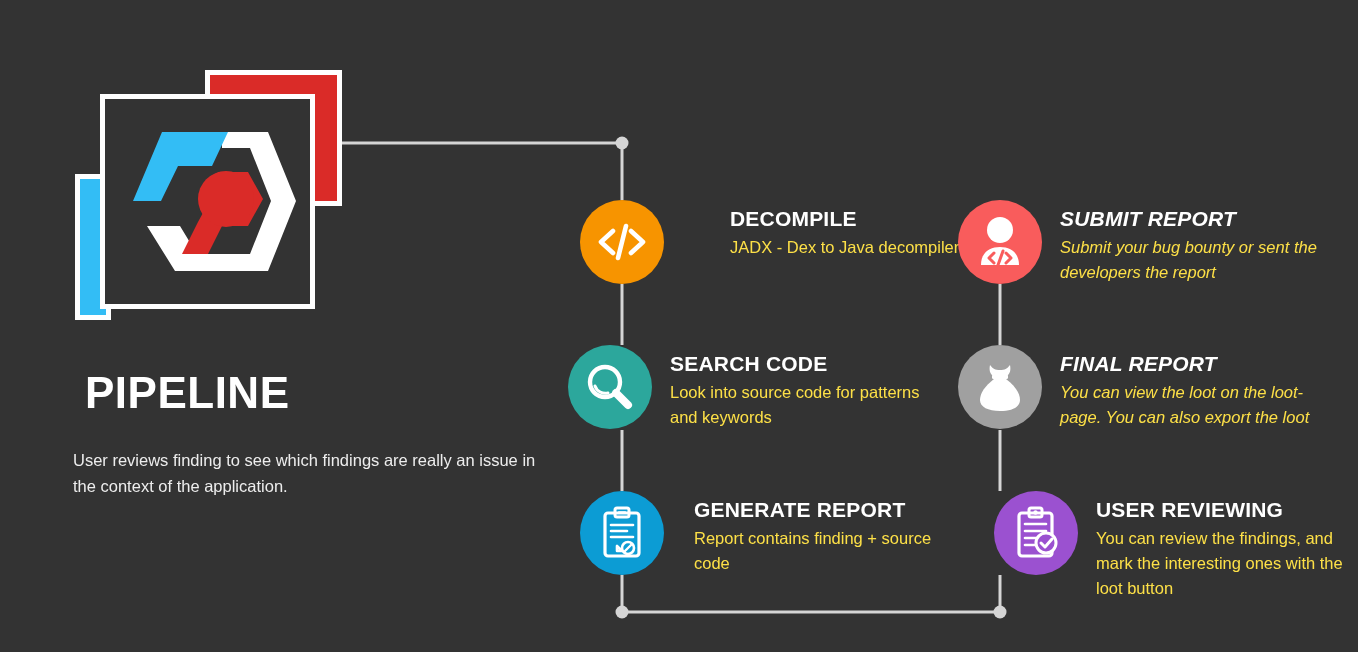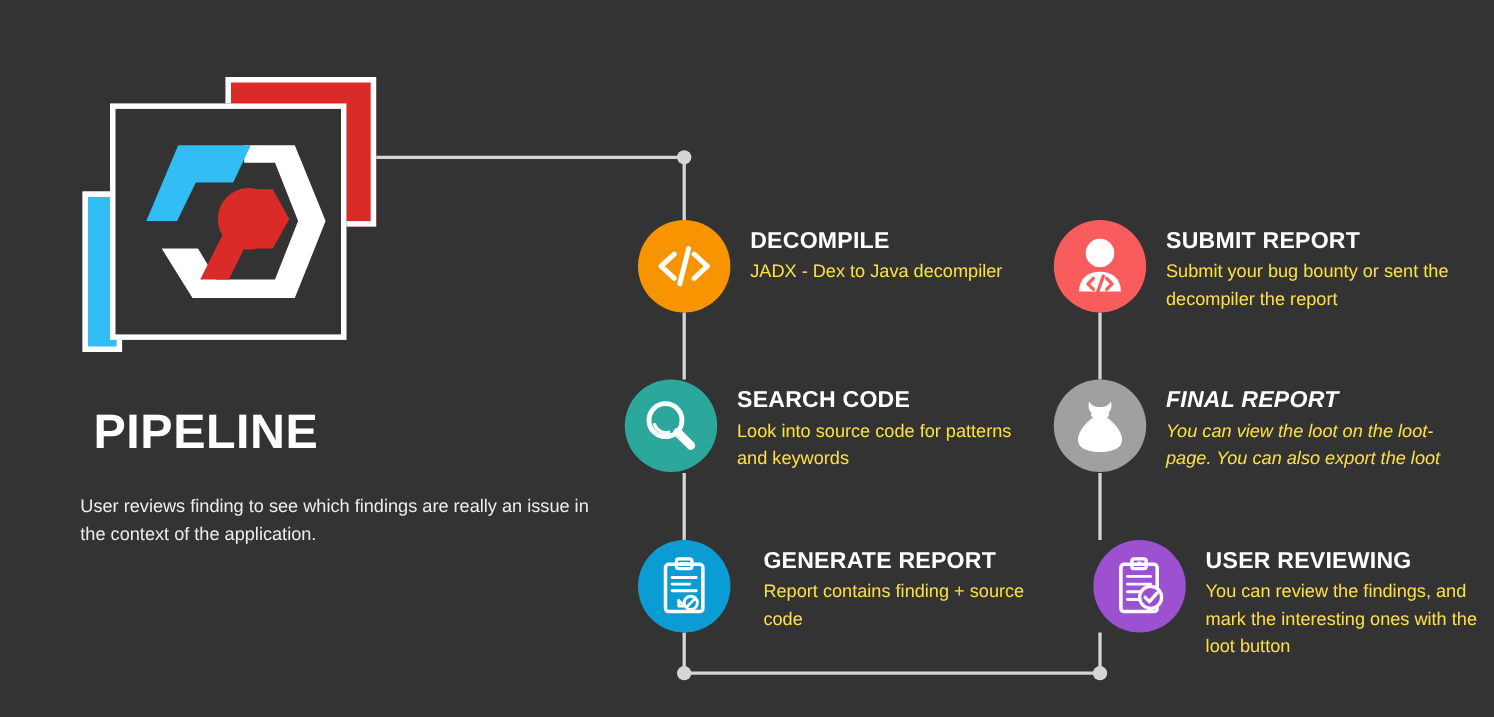--- a/index.html
+++ b/index.html
@@ -44,24 +44,24 @@
   .step-title {
     font-size: 21px; font-weight: bold; color: #ffffff;
     letter-spacing: 0.2px; white-space: nowrap; line-height: 26px;
   }
   .step-desc {
     font-size: 16.5px; line-height: 25px; color: #fde047; margin-top: 3px;
   }
   .w-left  { width: 260px; }
   .w-right { width: 262px; }
 
-  .s1 { left: 580px; top: 200px; }
+  .s1 { left: 580px; top: 200px; gap: 48px; }
   .s2 { left: 568px; top: 345px; }
   .s3 { left: 580px; top: 491px; gap: 12px; }
-  .s4 { left: 958px; top: 200px; }
+  .s4 { left: 958px; top: 200px; font-style: italic; }
   .s5 { left: 958px; top: 345px; font-style: italic; }
   .s6 { left: 994px; top: 491px; }
 </style>
 </head>
 <body>
 
 <div id="stage">
 
   <div class="logo-cluster">
     <div class="card card-cyan"></div>
@@ -161,21 +161,21 @@
         <path d="M10 52 C10 40 18 34 29 34 C40 34 48 40 48 52 Z" fill="#ffffff"></path>
         <g stroke="#F95C5C" stroke-width="3" fill="none" stroke-linecap="round" stroke-linejoin="round">
           <polyline points="23,40 18,45 23,50"></polyline>
           <polyline points="35,40 40,45 35,50"></polyline>
           <line x1="32" y1="38" x2="27" y2="52"></line>
         </g>
       </svg>
     </div>
     <div class="step-text w-right">
       <div class="step-title">SUBMIT REPORT</div>
-      <div class="step-desc">Submit your bug bounty or sent the decompiler the report</div>
+      <div class="step-desc">Submit your bug bounty or sent the developers the report</div>
     </div>
   </div>
 
   <div class="step s5">
     <div class="step-badge" style="background:#A0A0A0">
       <svg width="56" height="56" viewBox="0 0 56 56">
         <path d="M18 6 C21 10 23 11 28 11 C33 11 35 10 38 6 C39 11 38 14 36 16 L20 16 C18 14 17 11 18 6 Z" fill="#ffffff"></path>
         <rect x="20" y="15" width="16" height="5" rx="1.5" fill="#ffffff"></rect>
         <path d="M22 20 C13 27 8 34 8 41 C8 48 16 52 28 52 C40 52 48 48 48 41 C48 34 43 27 34 20 Z" fill="#ffffff"></path>
       </svg>

